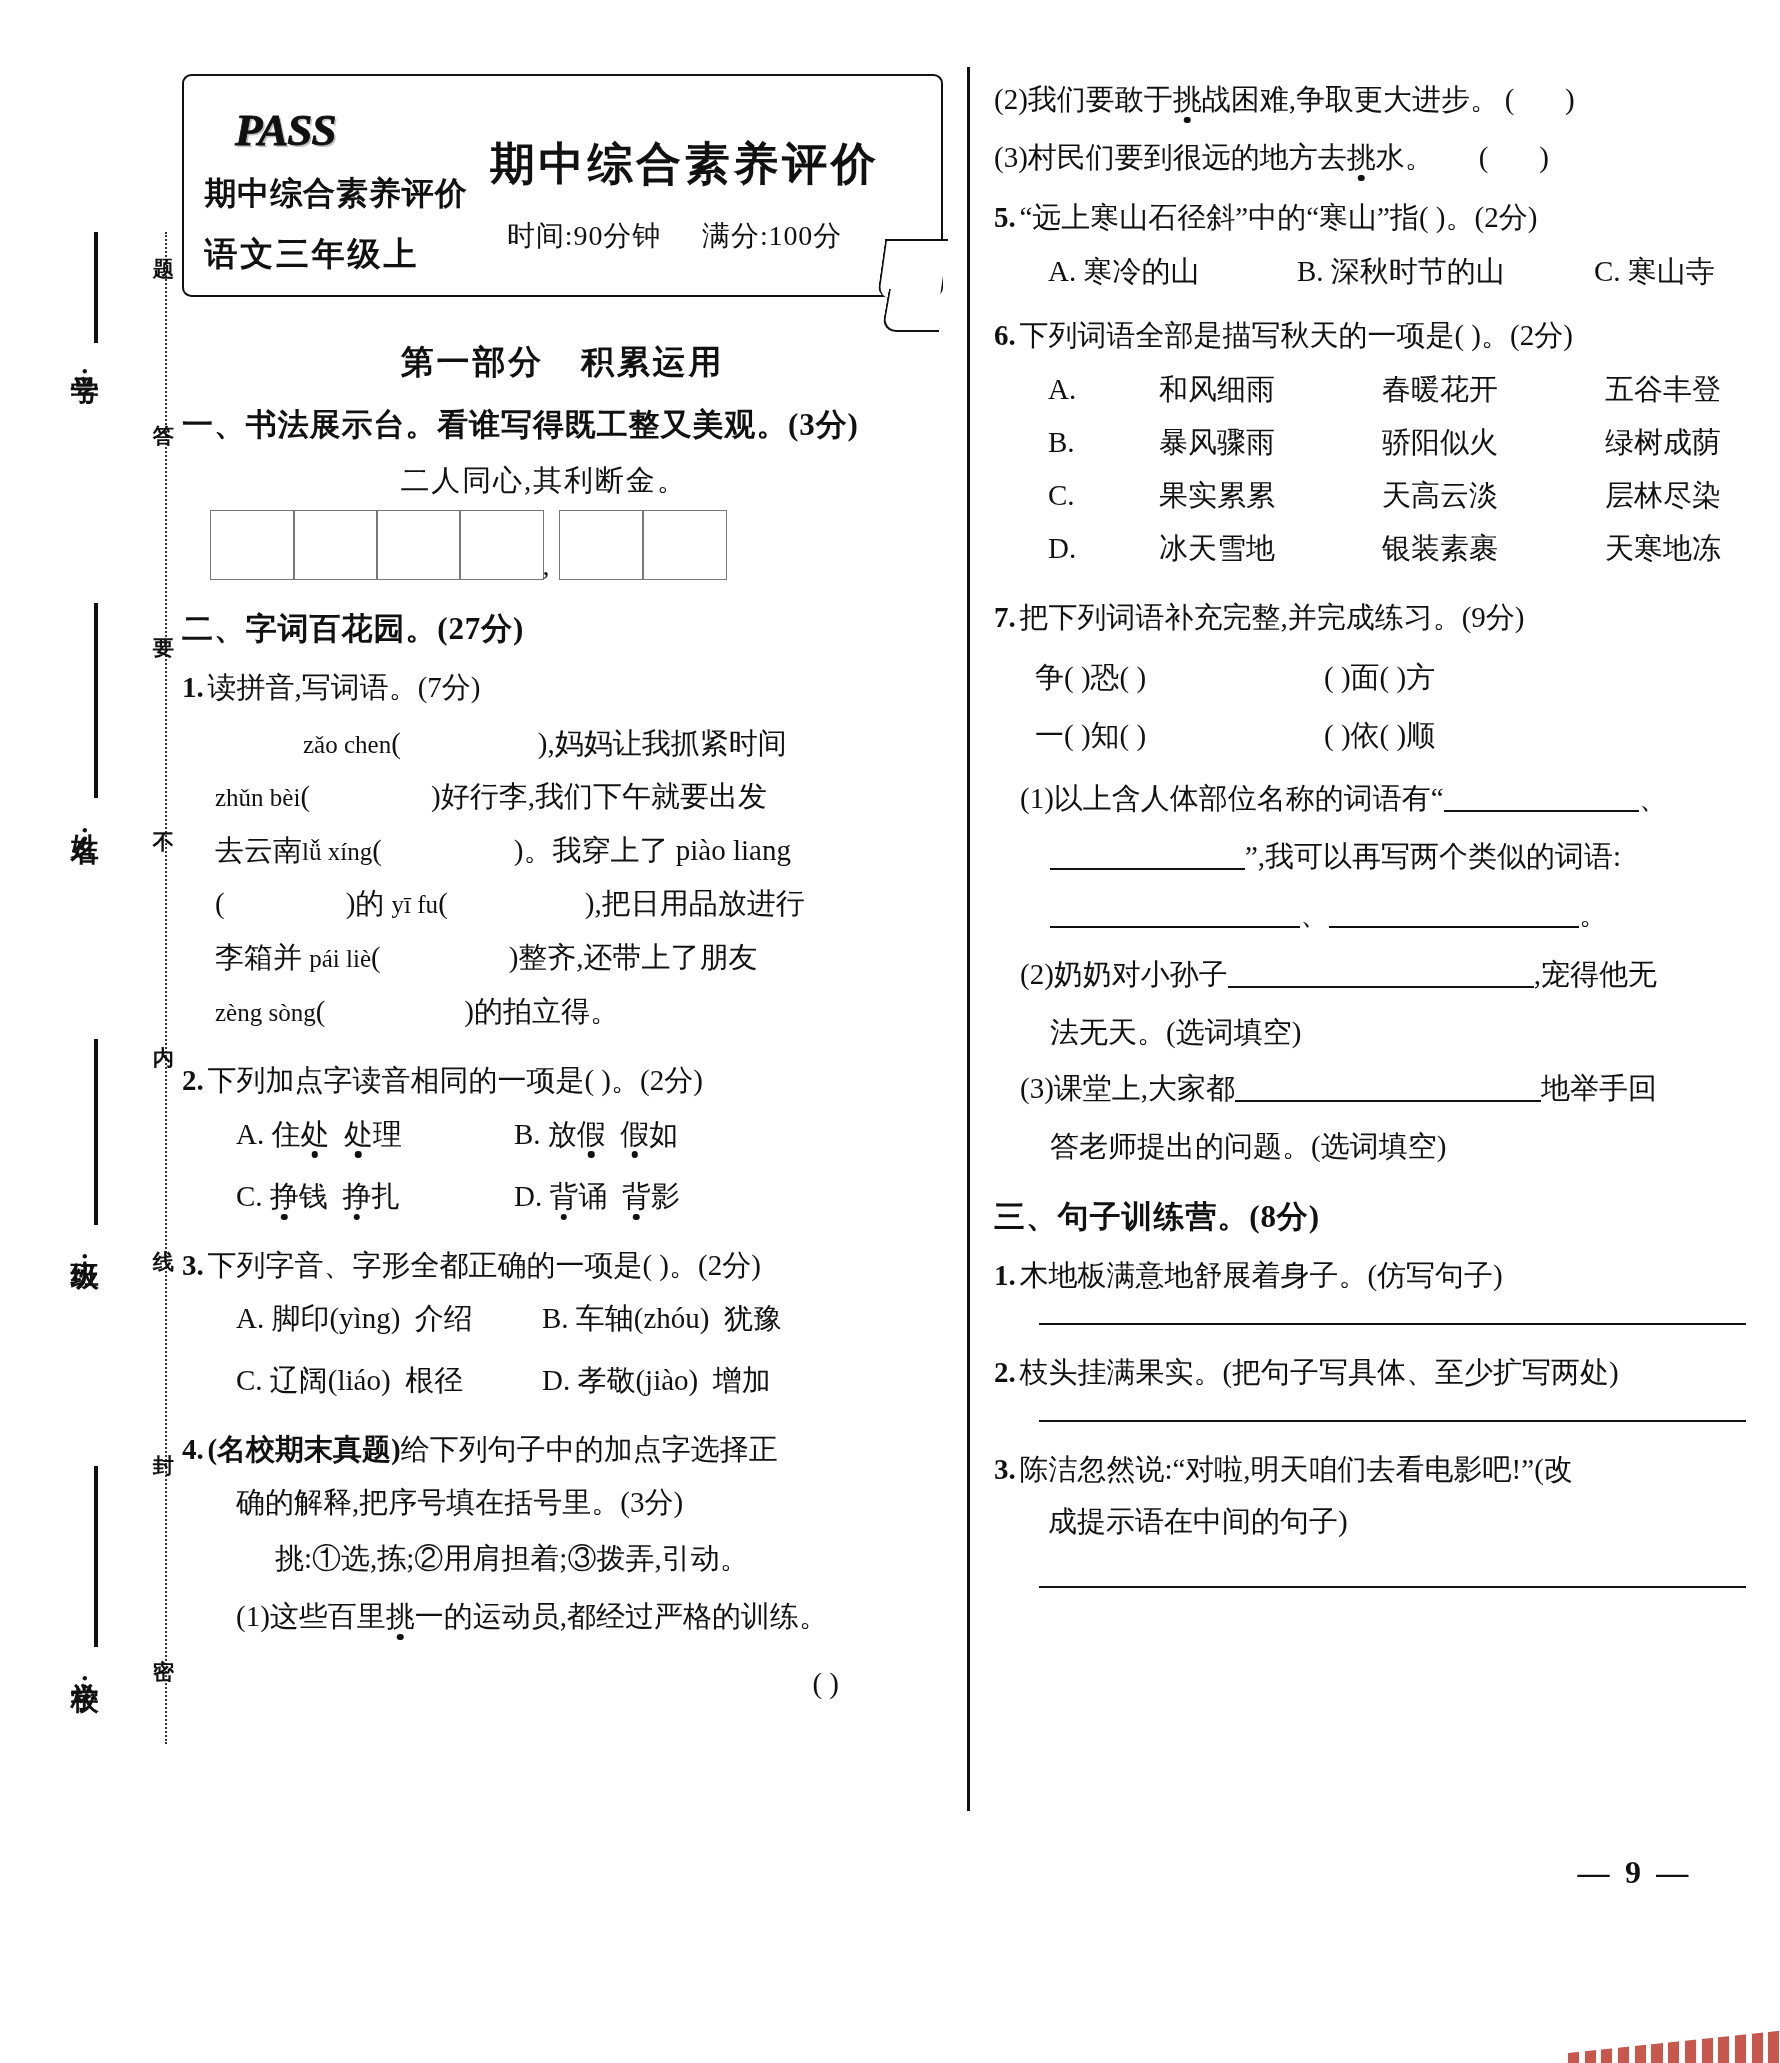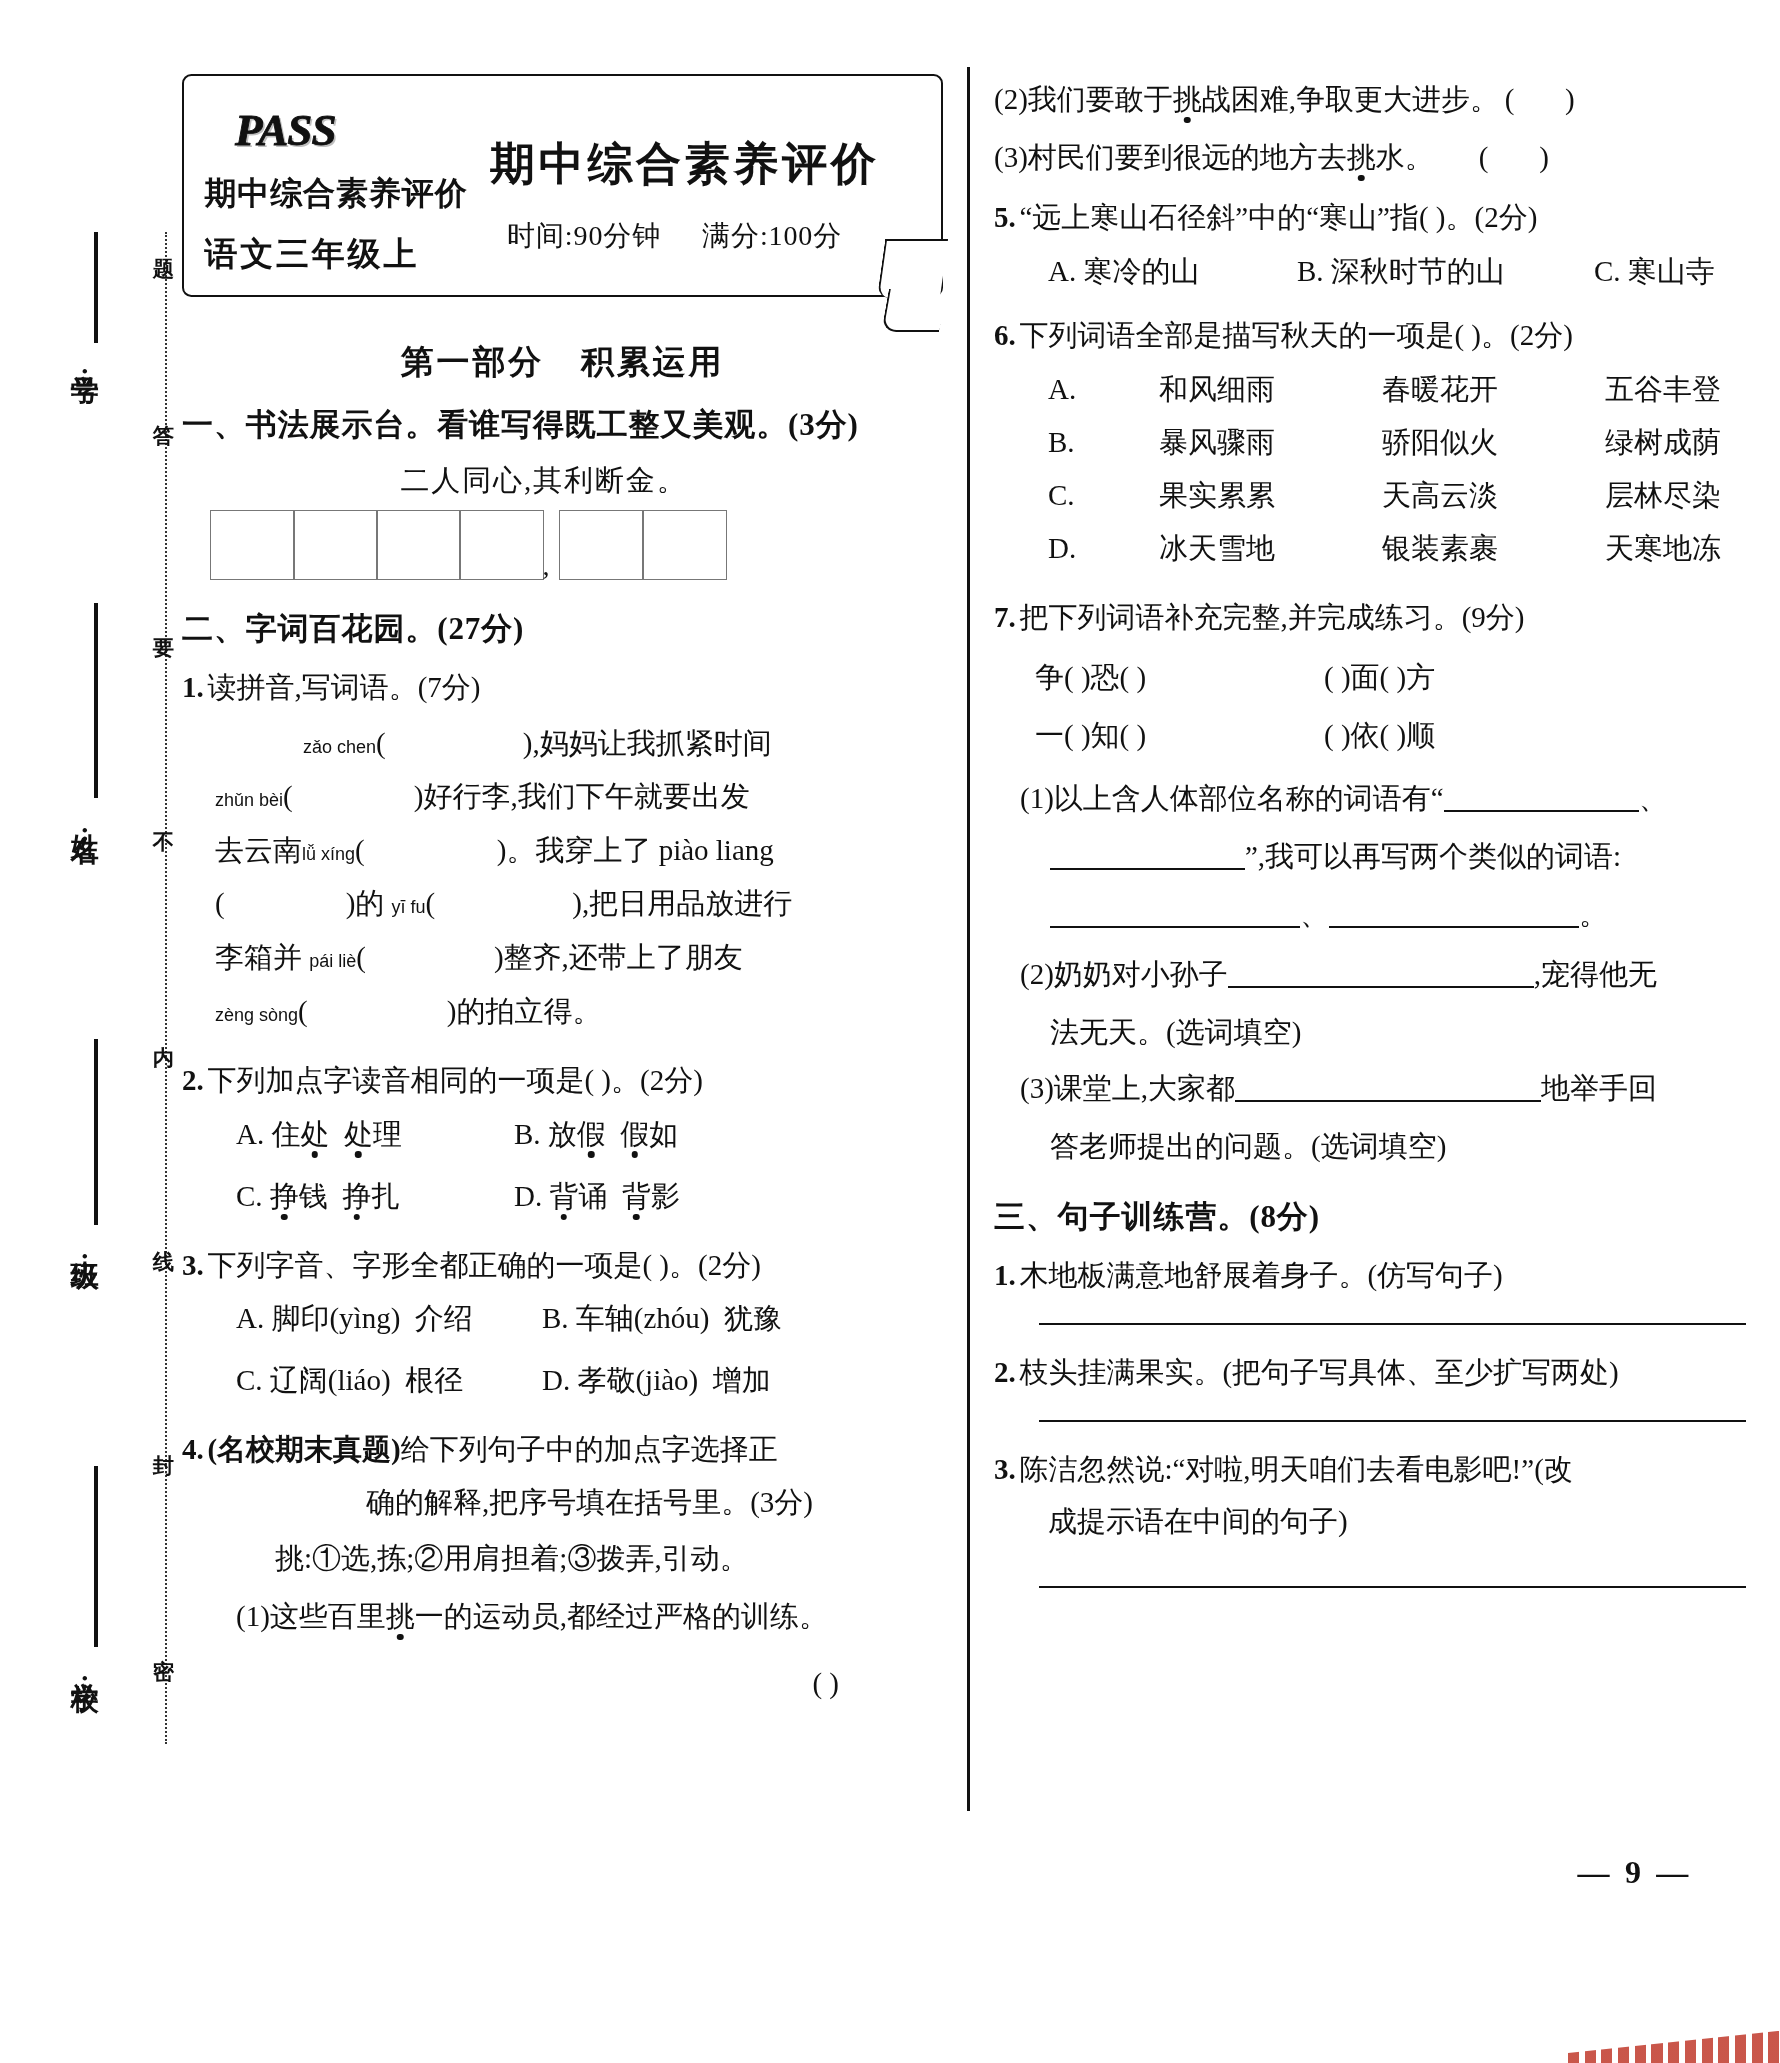--- a/index.html
+++ b/index.html
@@ -165,22 +165,22 @@
     border:1.9px solid #777;
     margin-right:-1.9px;
   }
   .calli-dot {
     width:16.7px; align-self:flex-end;
     font-size:28px; line-height:0.4; padding-bottom:9.3px;
   }
 
   
   .py {
-    font-family:Liberation Sans, sans-serif;
-    font-size:18px;
+    font-family:Liberation Serif, serif;
+    font-size:25px;
   }
   .pline {
     font-size:29px; line-height:1.85;
     white-space:nowrap;
   }
   .blank-p { display:inline-block; }
 
   
   .bgrid { padding-left:41px; margin:7.4px 0 3.7px 0; }
   .brow {
@@ -306,21 +306,21 @@
     <div class="opts">
       <span class="opt opt-w2"><span>A.</span> <span>脚印(yìng)</span>&nbsp;&nbsp;<span>介绍</span></span>
       <span class="opt"><span>B.</span> <span>车轴(zhóu)</span>&nbsp;&nbsp;<span>犹豫</span></span>
     </div>
     <div class="opts" style="margin-top:13px;">
       <span class="opt opt-w2"><span>C.</span> <span>辽阔(liáo)</span>&nbsp;&nbsp;<span>根径</span></span>
       <span class="opt"><span>D.</span> <span>孝敬(jiào)</span>&nbsp;&nbsp;<span>增加</span></span>
     </div>
 
     <div class="q" style="margin-top:20.4px;"><span class="qn">4.</span><span style="font-weight:700;">(名校期末真题)</span><span>给下列句子中的加点字选择正</span></div>
-    <div class="q indent" style="margin-top:0;text-align:center;">确的解释,把序号填在括号里。(3分)</div>
+    <div class="q indent" style="margin-top:0;">确的解释,把序号填在括号里。(3分)</div>
     <div class="q indent2" style="margin-top:9.3px;">挑:①选,拣;②用肩担着;③拨弄,引动。</div>
     <div class="q indent"><span>(1)</span>这些百里<span class="dot">挑</span>一的运动员,都经过严格的训练。</div>
     <div class="q" style="text-align:right;padding-right:104px;margin-top:20.4px;">(          )</div>
 
   </div>
 
   <div class="col col-right">
 
     <div class="q" style="margin-top:76px;"><span>(2)</span>我们要敢于<span class="dot">挑</span>战困难,争取更大进步。<span style="margin-left:5.6px;">(&nbsp;&nbsp;&nbsp;&nbsp;&nbsp;&nbsp;&nbsp;)</span></div>
 

